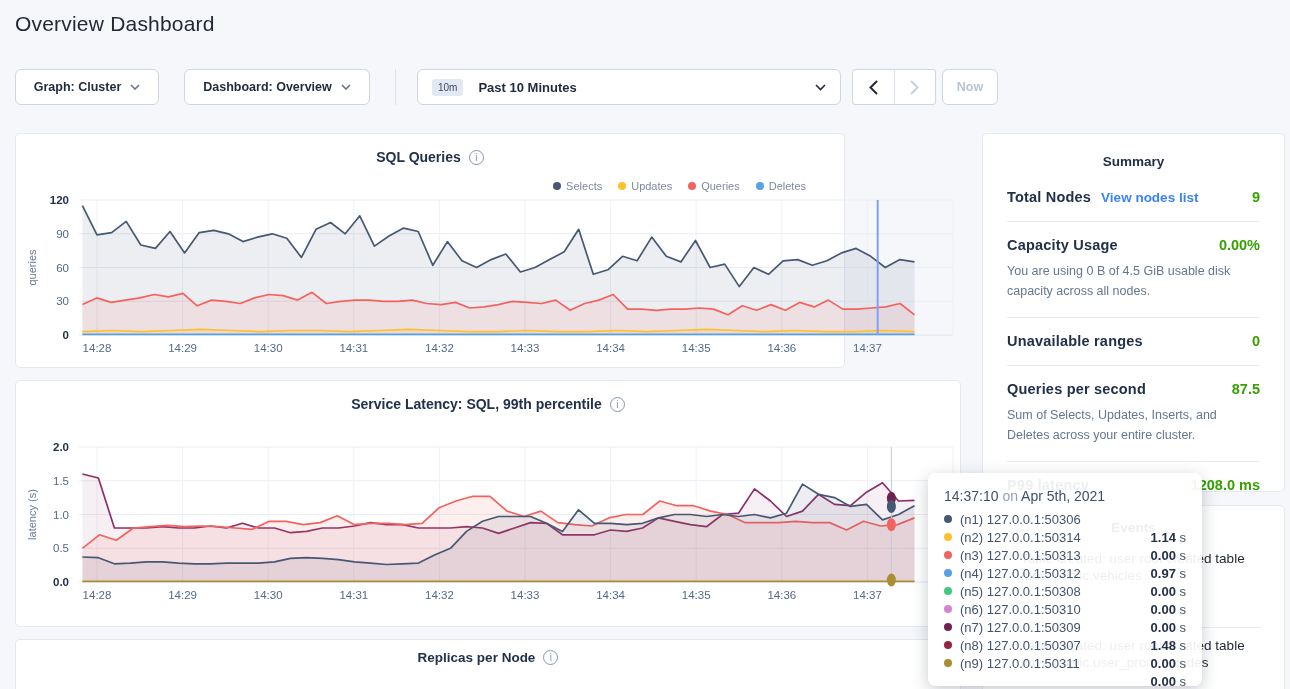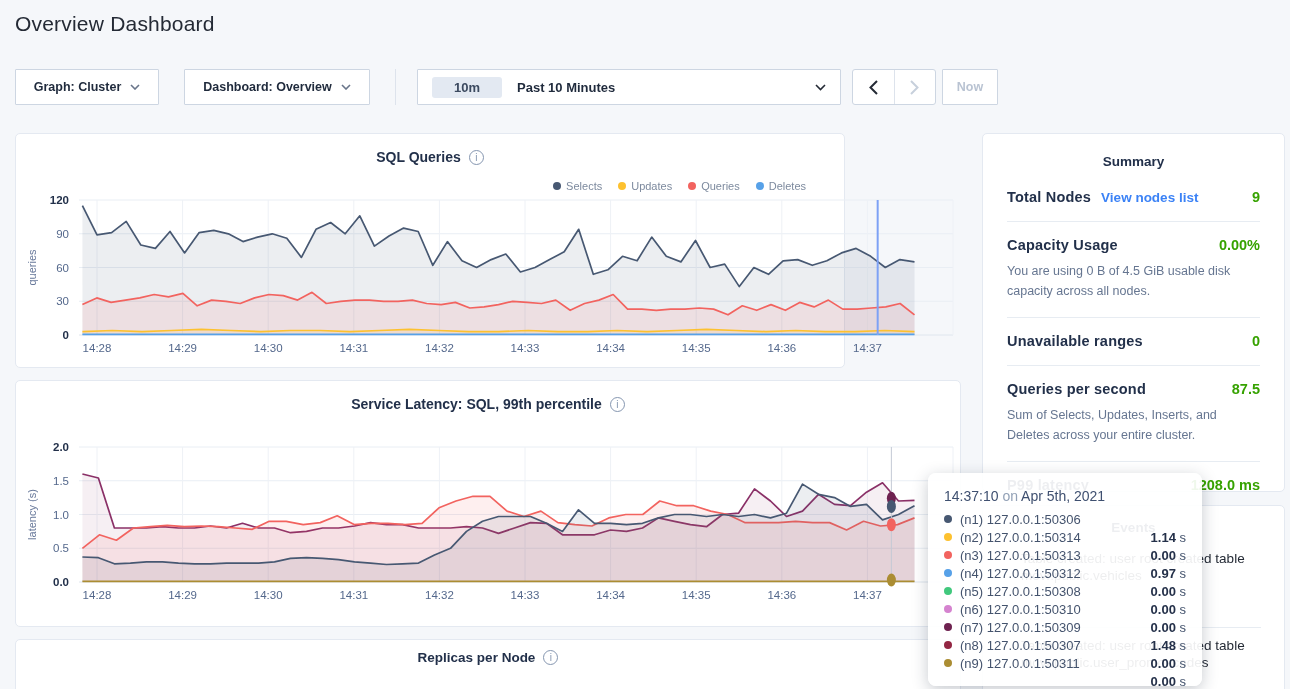--- a/index.html
+++ b/index.html
@@ -4,28 +4,28 @@
 <style>
   * { box-sizing: border-box; }
   html,body { margin:0; padding:0; }
   body {
     width:1290px; height:689px; overflow:hidden; position:relative;
     background:#f5f7fa; font-family:"Liberation Sans", sans-serif; color:#242a35;
   }
   .page-title { position:absolute; left:15px; top:12px; margin:0; font-size:21px; font-weight:500; color:#242a35; letter-spacing:.2px; }
 
   
-  .tb-btn { position:absolute; top:69px; height:36px; background:#fff; border:1px solid #cdd6e2; border-radius:1px;
+  .tb-btn { position:absolute; top:69px; height:36px; background:#fff; border:1px solid #cdd6e2; border-radius:6px;
             display:flex; align-items:center; font-weight:700; font-size:12.5px; color:#1f2a3c; padding:0 14px; gap:9px; cursor:pointer; }
   .tb-btn .chev { display:flex; align-items:center; }
   .graph-dd { left:15px; width:144px; justify-content:center; }
   .dash-dd { left:184px; width:186px; justify-content:center; }
   .tb-divider { position:absolute; left:395px; top:69px; width:1px; height:36px; background:#dde3ec; }
   .time-dd { left:417px; width:424px; font-size:13px; }
-  .time-dd .badge { background:#e3e9f2; border-radius:3px; padding:3px 22px; font-size:13px; font-weight:700; color:#3c4a60; }
+  .time-dd .badge { background:#e3e9f2; border-radius:3px; padding:3px 6px; font-size:10px; font-weight:400; color:#3c4a60; }
   .time-dd .tlabel { margin-left:6px; }
   .time-dd .chev { margin-left:auto; }
   .arrow-group { position:absolute; left:852px; top:69px; width:84px; height:36px; background:#fff; border:1px solid #cdd6e2; border-radius:3px; display:flex; }
   .arrow-group .half { flex:1; display:flex; align-items:center; justify-content:center; cursor:pointer; }
   .arrow-group .half + .half { border-left:1px solid #dde3ec; }
   .now-btn { left:942px; width:56px; justify-content:center; color:#b9c3d2; cursor:default; }
 
   
   .card { position:absolute; background:#fff; border:1px solid #e4e9f1; border-radius:5px; }
   .sql-card { left:15px; top:133px; width:830px; height:235px; }

